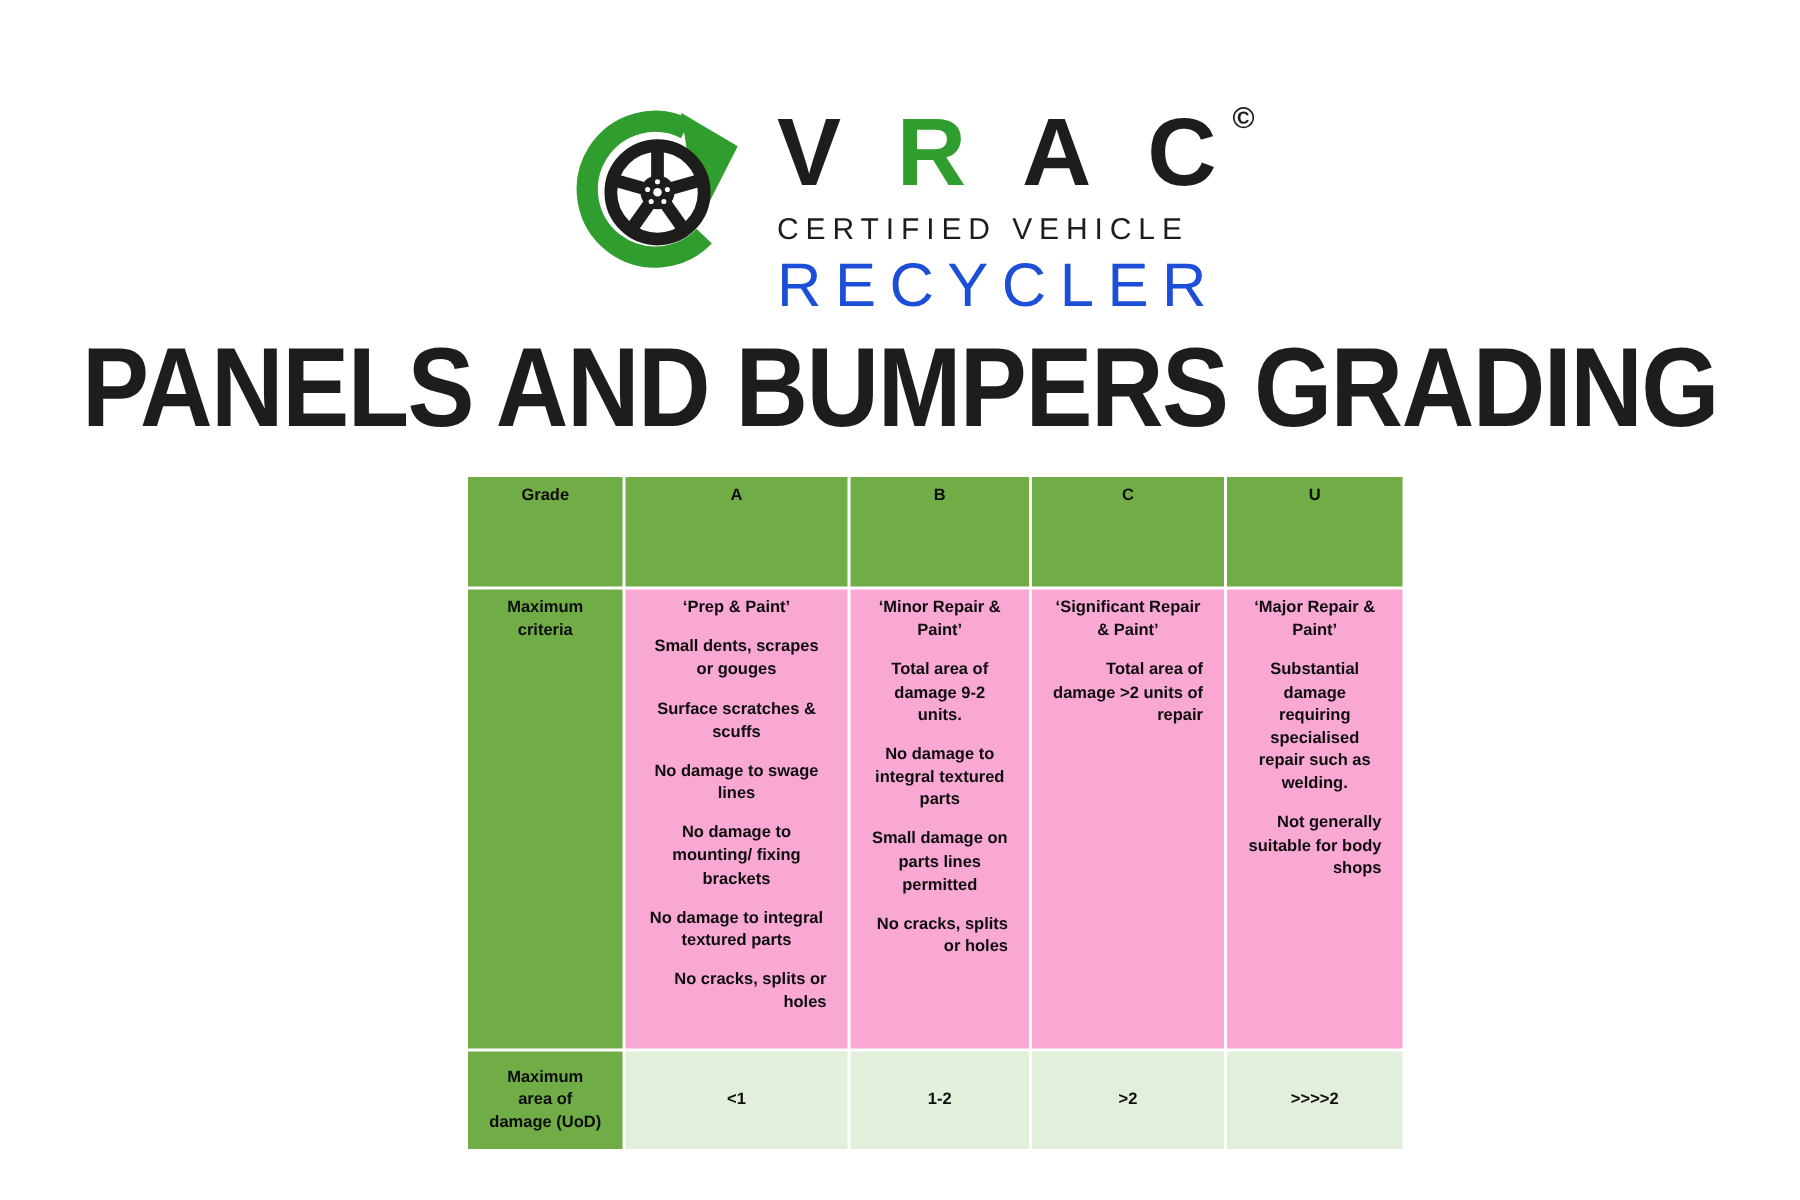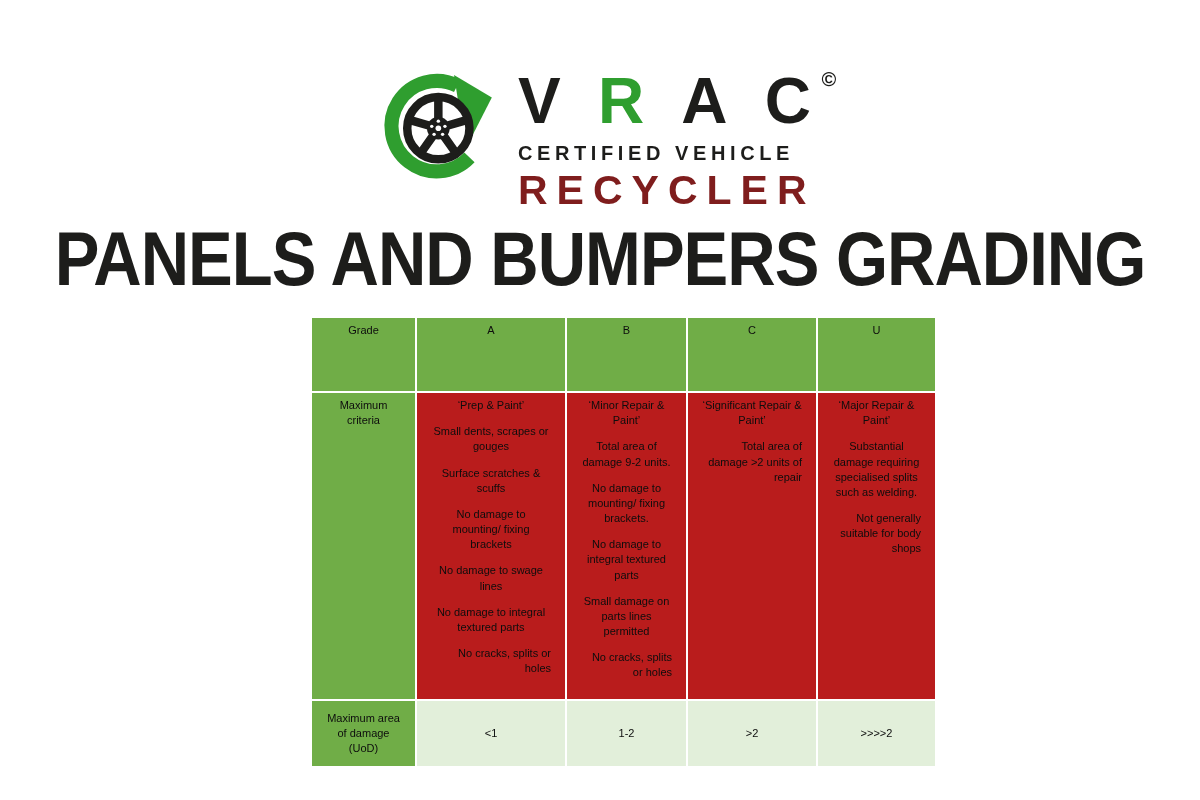--- a/index.html
+++ b/index.html
@@ -11,43 +11,43 @@
 
   
   .logo { position:absolute; left:378px; top:68px; display:flex; }
   .logo-icon { width:132px; height:128px; }
   .logo-text { margin-left:8px; padding-top:2px; }
   .brand-line { position:relative; display:flex; justify-content:space-between;
     width:292px; height:66px; }
   .brand-line span { font-size:64px; font-weight:900; line-height:62px; color:#1d1d1b; letter-spacing:-1px; }
   .brand-line .green { color:#2f9e2f; }
   .brand-copy { position:absolute; right:-26px; top:-2px; font-size:20px; font-weight:700; color:#1d1d1b; }
-  .brand-sub { width:306px; margin-top:6px; font-size:20px; font-weight:700; letter-spacing:4.6px;
+  .brand-sub { width:306px; margin-top:6px; font-size:20px; font-weight:400; letter-spacing:4.6px;
     color:#1d1d1b; white-space:nowrap; }
-  .brand-recycler { width:306px; margin-top:2px; font-size:41px; font-weight:700; letter-spacing:9px;
-    color:#7f1d1d; white-space:nowrap; }
+  .brand-recycler { width:306px; margin-top:2px; font-size:41px; font-weight:400; letter-spacing:9px;
+    color:#1d4ed8; white-space:nowrap; }
 
   
   .title {
     position:absolute; left:0; top:216px; width:1200px; text-align:center;
     font-size:67px; font-weight:900; color:#1d1d1b; letter-spacing:-1px;
     transform:scaleY(1.12); transform-origin:top center; white-space:nowrap;
   }
 
   
   .grading-table {
     position:absolute; left:312px; top:318px; width:625px;
     display:grid;
     grid-template-columns:103px 148px 119px 128px 117px;
     grid-template-rows:73px 306px 65px;
     gap:2px; background:#ffffff;
   }
-  .cell { padding:5px 14px; font-size:11px; font-weight:400; color:#0d0d0d; line-height:1.38; }
+  .cell { padding:5px 14px; font-size:11px; font-weight:700; color:#0d0d0d; line-height:1.38; }
   .cell.dark { background:#70ad47; }
-  .cell.mid  { background:#b91c1c; }
+  .cell.mid  { background:#f9a8d4; }
   .cell.light{ background:#e2efda; }
   .cell.top-center { text-align:center; }
   .cell.v-center { display:flex; align-items:center; justify-content:center; text-align:center; }
   .cell p { margin:0 0 11px 0; text-align:center; }
   .cell p:last-child { margin-bottom:0;text-align:right; }
   .cell p.h { margin-bottom:11px; }
 </style>
 </head>
 <body>
 
@@ -99,43 +99,42 @@
     <div class="cell dark top-center">B</div>
     <div class="cell dark top-center">C</div>
     <div class="cell dark top-center">U</div>
 
     <div class="cell dark top-center">Maximum criteria</div>
 
     <div class="cell mid">
       <p class="h">‘Prep &amp; Paint’</p>
       <p>Small dents, scrapes or gouges</p>
       <p>Surface scratches &amp; scuffs</p>
+      <p>No damage to swage lines</p>
       <p>No damage to mounting/ fixing brackets</p>
-      <p>No damage to swage lines</p>
       <p>No damage to integral textured parts</p>
       <p>No cracks, splits or holes</p>
     </div>
 
     <div class="cell mid">
       <p class="h">‘Minor Repair &amp; Paint’</p>
       <p>Total area of damage 9-2 units.</p>
-      <p>No damage to mounting/ fixing brackets.</p>
       <p>No damage to integral textured parts</p>
       <p>Small damage on parts lines permitted</p>
       <p>No cracks, splits or holes</p>
     </div>
 
     <div class="cell mid">
       <p class="h">‘Significant Repair &amp; Paint’</p>
       <p>Total area of damage &gt;2 units of repair</p>
     </div>
 
     <div class="cell mid">
       <p class="h">‘Major Repair &amp; Paint’</p>
-      <p>Substantial damage requiring specialised splits such as welding.</p>
+      <p>Substantial damage requiring specialised repair such as welding.</p>
       <p>Not generally suitable for body shops</p>
     </div>
 
     <div class="cell dark v-center">Maximum area of damage (UoD)</div>
     <div class="cell light v-center">&lt;1</div>
     <div class="cell light v-center">1-2</div>
     <div class="cell light v-center">&gt;2</div>
     <div class="cell light v-center">&gt;&gt;&gt;&gt;2</div>
 
   </div>

